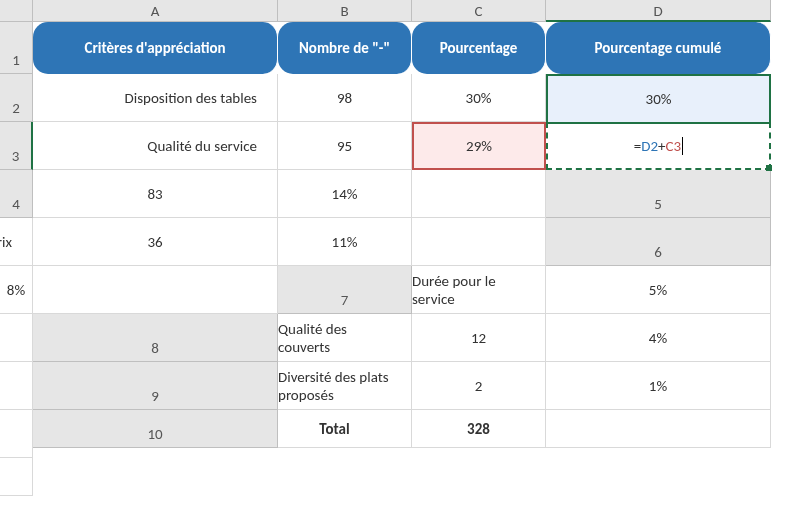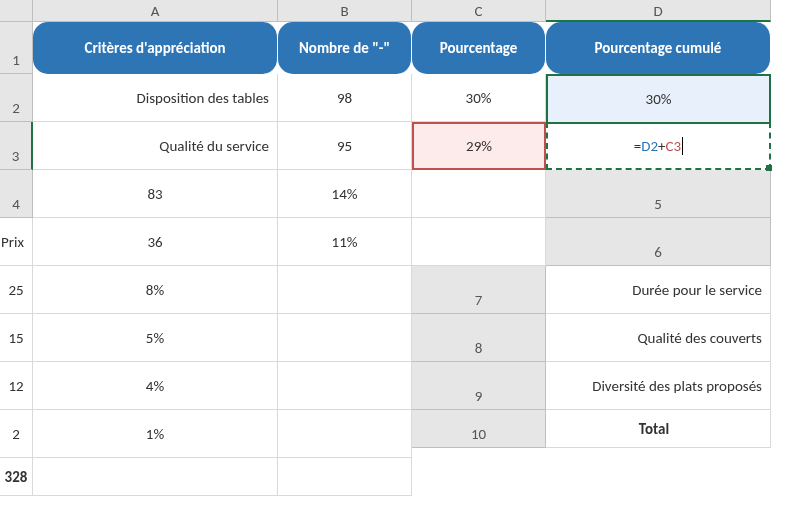--- a/index.html
+++ b/index.html
@@ -77,21 +77,21 @@
       align-items: center;
       justify-content: center;
       font-size: 15px;
       color: #333;
       background: #fff;
       height: 48px;
       position: relative;
     }
     .cell.colA {
       justify-content: flex-end;
-      padding-right: 8px;
+      padding-right: 20px;
     }
     .cell.total {
       font-weight: bold;
       height: 38px;
     }
     .row-head.total {
       height: 38px;
     }
     .row-head.hdr {
       height: 52px;
@@ -186,27 +186,25 @@
   <div class="cell">14%</div>
   <div class="cell"></div>
 
   <div class="row-head">5</div>
   <div class="cell colA">Prix</div>
   <div class="cell">36</div>
   <div class="cell">11%</div>
   <div class="cell"></div>
 
   <div class="row-head">6</div>
-  <div class="cell">25</div>
   <div class="cell">8%</div>
   <div class="cell"></div>
 
   <div class="row-head">7</div>
   <div class="cell colA">Durée pour le service</div>
-  <div class="cell">15</div>
   <div class="cell">5%</div>
   <div class="cell"></div>
 
   <div class="row-head">8</div>
   <div class="cell colA">Qualité des couverts</div>
   <div class="cell">12</div>
   <div class="cell">4%</div>
   <div class="cell"></div>
 
   <div class="row-head">9</div>

